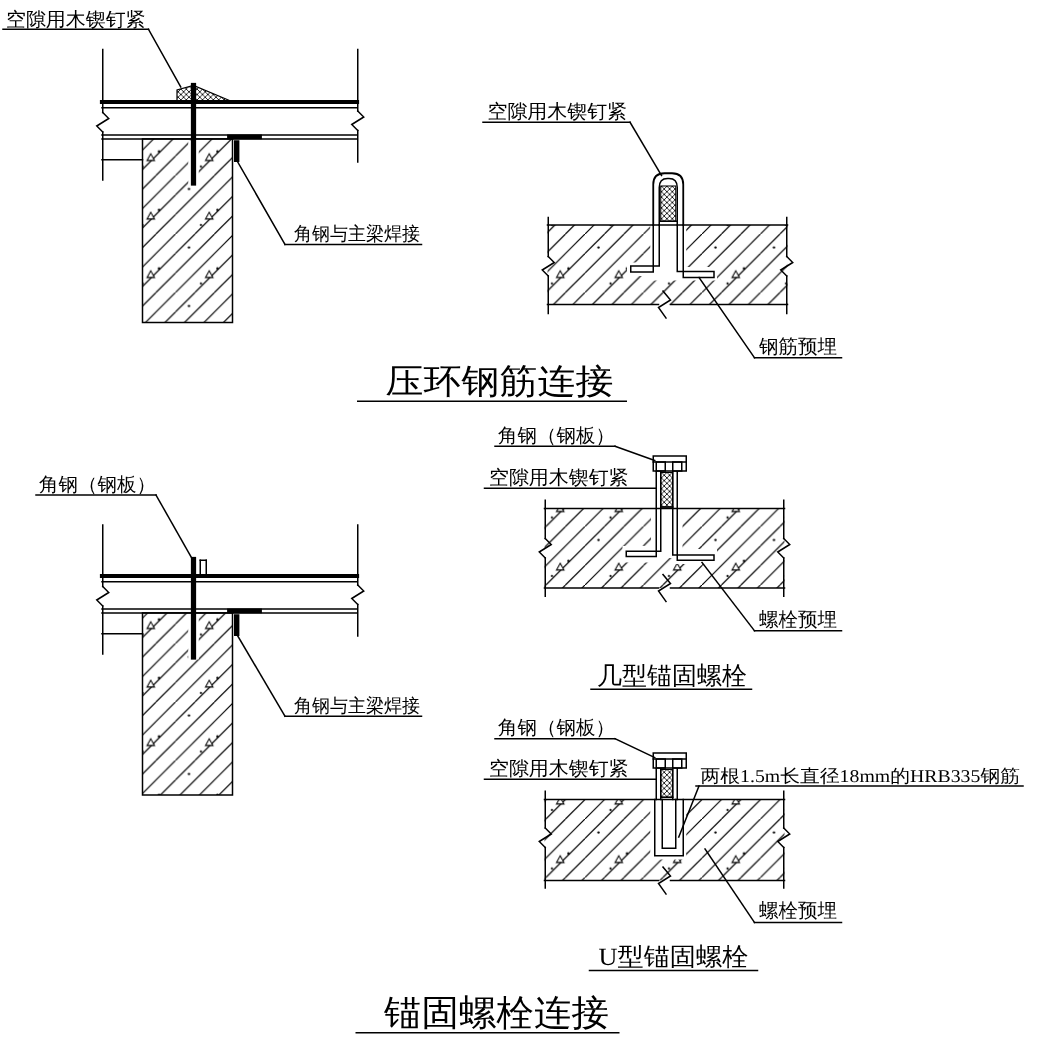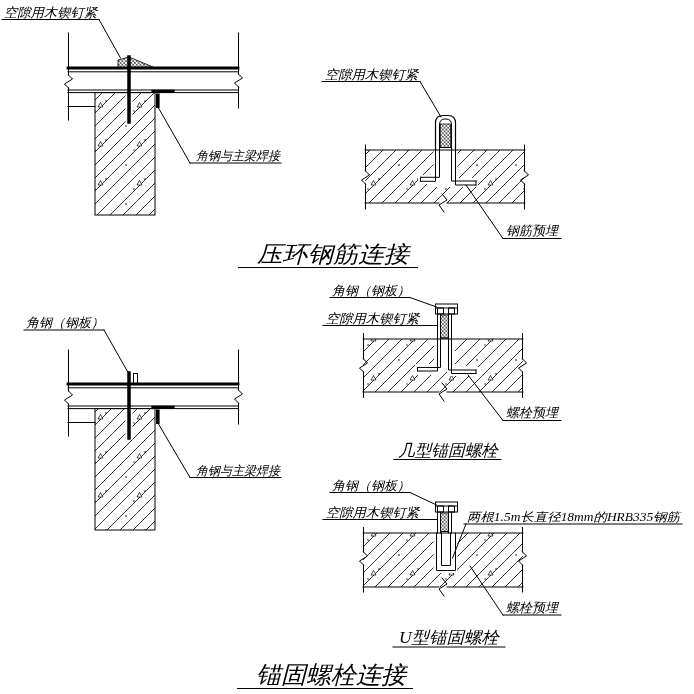--- a/index.html
+++ b/index.html
@@ -1,16 +1,16 @@
 <!DOCTYPE html>
 <html><head>
 <meta charset="utf-8">
 <style>
   html,body{margin:0;padding:0;background:#ffffff;}
-  .stage{width:694px;height:694px;position:relative;background:#fff;overflow:hidden;font-style:italic;}
+  .stage{width:694px;height:694px;position:relative;background:#fff;overflow:hidden;}
   svg{display:block;}
   text{font-family:"Liberation Serif","DejaVu Serif",serif;fill:#000;}
 </style>
 </head>
 <body>
 
 <div class="stage">
 <svg width="694" height="694" viewBox="0 0 694 694">
   <defs>
     <pattern id="hatch" width="39" height="39" patternUnits="userSpaceOnUse">

